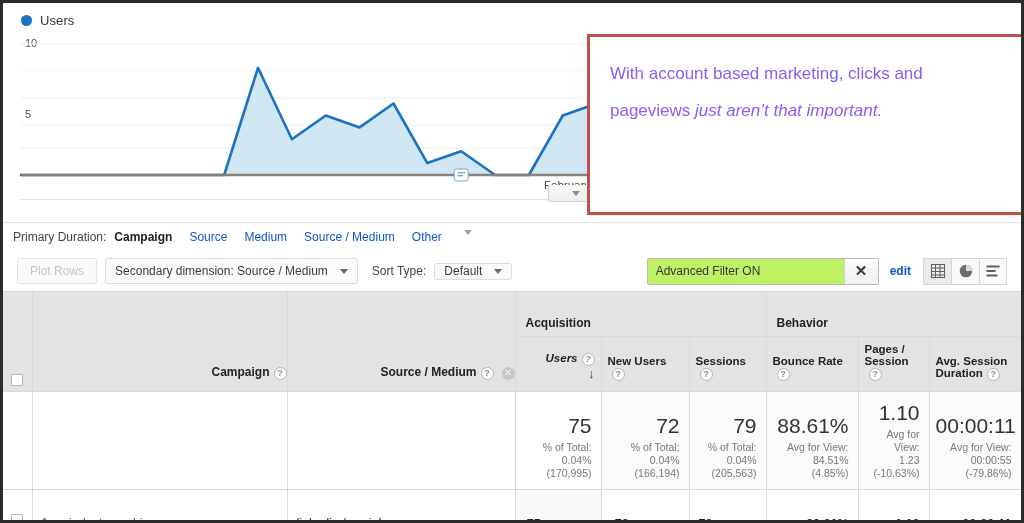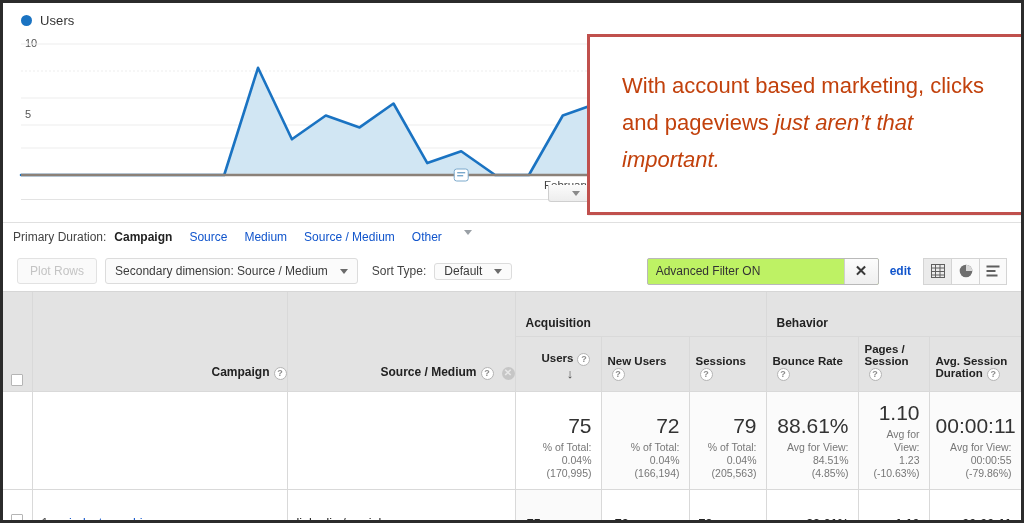--- a/index.html
+++ b/index.html
@@ -73,24 +73,24 @@
   .callout {
     position: absolute; left: 584px; top: 31px;
     width: 440px; height: 181px;
     background: #ffffff;
     border: 3px solid #c0504d;
     padding: 14px 16px 0 16px;
     z-index: 40;
     box-shadow: 1px 1px 0 rgba(0,0,0,.06);
   }
   .callout p {
-    margin: 16px;
-    font-size: 22px;
+    margin: 4px;
+    font-size: 17px;
     line-height: 37px;
-    color: #c2410c;
+    color: #8b5cf6;
     font-family: "Liberation Sans", sans-serif;
   }
   .callout p.second { margin-top: 26px; }
   .callout i { font-style: italic; }
   .callout b { font-weight: bold; }
 
   
   .dim-bar {
     position: absolute; left: 0; top: 219px;
     width: 1018px; height: 29px;
@@ -207,21 +207,21 @@
     font-size: 12px; font-weight: bold; color: #222;
     text-align: right; padding: 0 0 11px 12px;
     height: 99px; vertical-align: middle;
   }
   .hdr-metric {
     background: #e3e3e3;
     font-size: 11.5px; font-weight: bold; color: #222;
     text-align: left; padding: 0 6px 10px 6px;
     height: 55px; vertical-align: middle;
   }
-  .hdr-metric.users-col { text-align: center; padding-left: 22px; }
+  .hdr-metric.users-col { text-align: right; padding-left: 22px; font-style: italic; }
   .help {
     display: inline-flex; align-items: center; justify-content: center;
     width: 13px; height: 13px; border-radius: 50%;
     border: 1px solid #b4b4b4; background: #fff;
     color: #8c8c8c; font-size: 9px; font-weight: bold;
     vertical-align: middle; margin-left: 4px;
     line-height: 1;
   }
   .xremove {
     display: inline-flex; align-items: center; justify-content: center;

